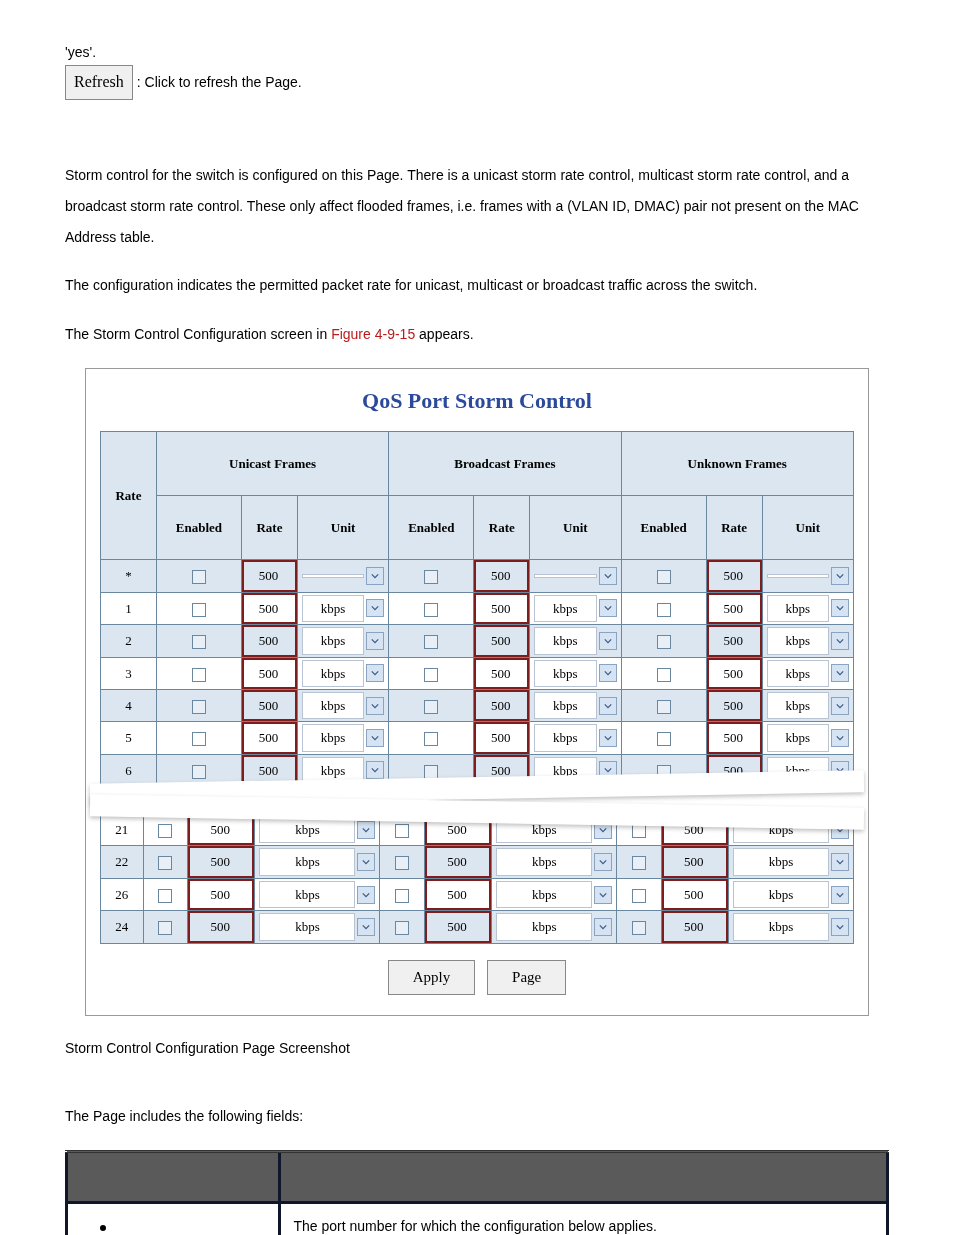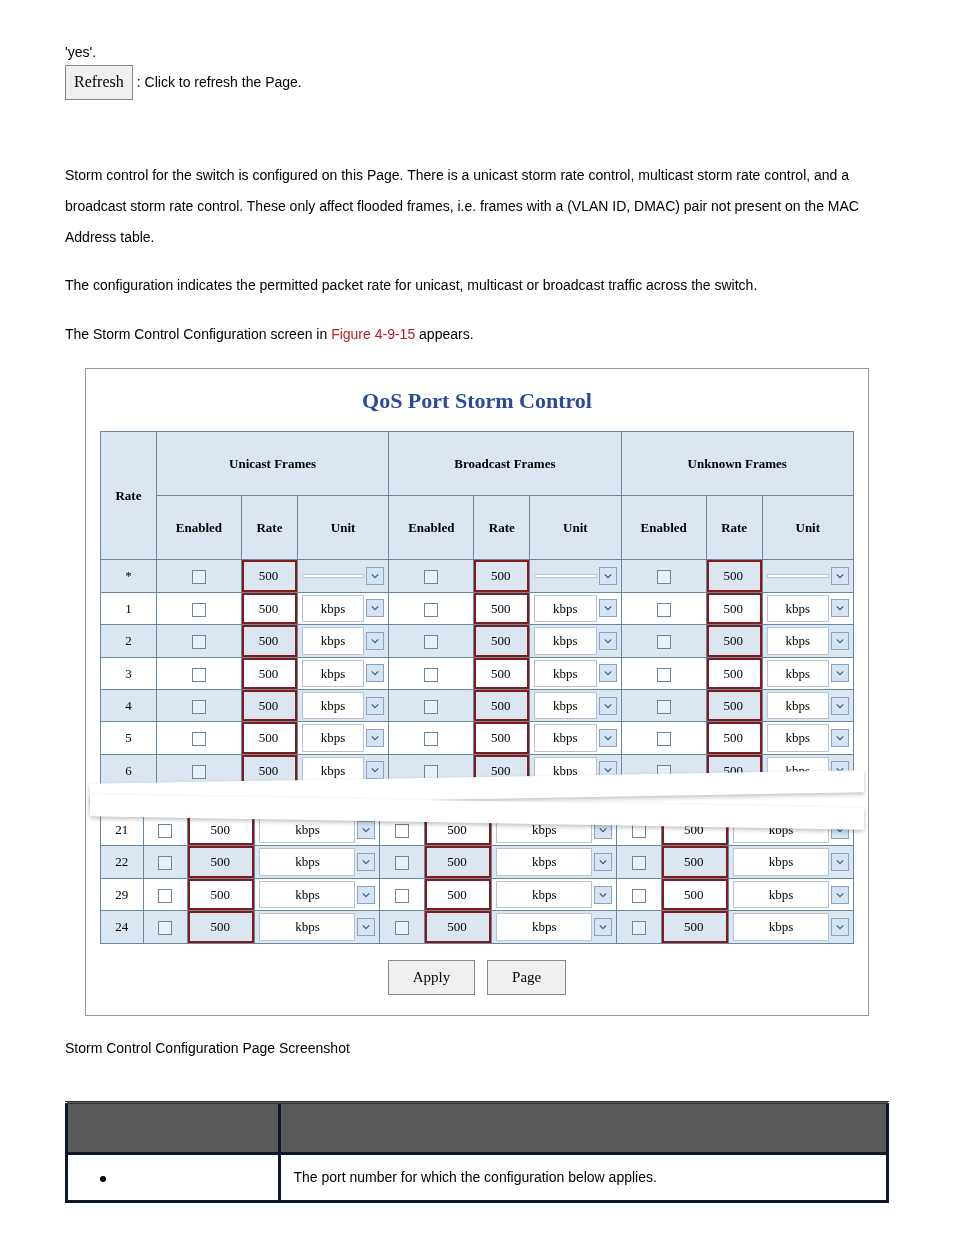--- a/index.html
+++ b/index.html
@@ -426,21 +426,21 @@
                 <div class="seltxt">kbps</div>
                 <div class="selarrow">
                   <svg viewBox="0 0 10 10">
                     <path d="M1 3 L5 7 L9 3" fill="none" stroke="#3a5a8a" stroke-width="1.5"></path>
                   </svg>
                 </div>
               </div>
             </td>
           </tr>
           <tr>
-            <td>29</td>
+            <td>26</td>
             <td><span class="chk"></span></td>
             <td class="ratecell">500</td>
             <td>
               <div class="selwrap">
                 <div class="seltxt">kbps</div>
                 <div class="selarrow">
                   <svg viewBox="0 0 10 10">
                     <path d="M1 3 L5 7 L9 3" fill="none" stroke="#3a5a8a" stroke-width="1.5"></path>
                   </svg>
                 </div>
@@ -514,20 +514,21 @@
     </table>
 
     <div class="btnrow">
       <span class="appbtn">Apply</span>
       <span class="appbtn">Page</span>
     </div>
   </div>
 
   <div class="caption">Storm Control Configuration Page Screenshot</div>
 
+  <div class="para">The Page includes the following fields:</div>
 
   <table class="fieldstable topline">
     <tbody>
         <tr class="hrow">
           <th style="width:26%"></th>
           <th></th>
         </tr>
     <tr>
       <td style="text-align:left"><span class="bullet"></span></td>
       <td>The port number for which the configuration below applies.</td>

